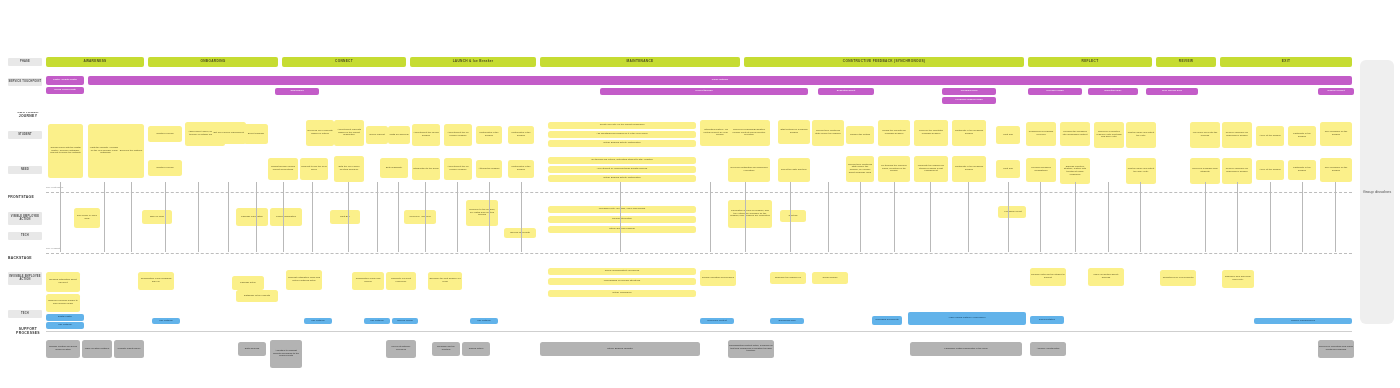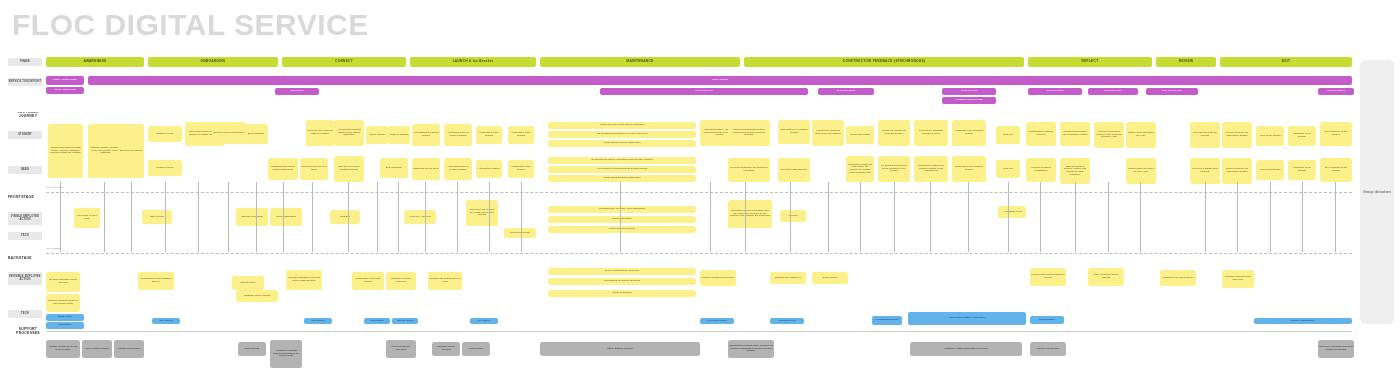--- a/index.html
+++ b/index.html
@@ -32,21 +32,20 @@
   .hline.solid{border-top:1px solid #cfcfcf;}
   .linelabel{position:absolute;font-size:2.2px;color:#8a8a8a;white-space:nowrap;}
   .conn{position:absolute;background:#b9b9b9;}
   .conn.v{width:1px;}
 </style>
 </head>
 <body>
 
 <div id="root">
 
-  <div class="title">FLOC DIGITAL SERVICE</div>
 
   <div class="node rowlabel" style="left:8px;top:58px;width:34px;height:8px;">PHASE</div>
   <div class="node rowlabel" style="left:8px;top:78px;width:34px;height:8px;">SERVICE TOUCHPOINT</div>
   <div class="node sectionlabel" style="left:8px;top:112px;width:40px;height:6px;">CUSTOMER JOURNEY</div>
   <div class="node rowlabel" style="left:8px;top:131px;width:34px;height:8px;">STUDENT</div>
   <div class="node rowlabel" style="left:8px;top:166px;width:34px;height:8px;">NEED</div>
   <div class="node sectionlabel" style="left:8px;top:195px;width:40px;height:6px;">FRONTSTAGE</div>
   <div class="node rowlabel" style="left:8px;top:212px;width:34px;height:13px;">VISIBLE EMPLOYEE ACTION</div>
   <div class="node rowlabel" style="left:8px;top:232px;width:34px;height:8px;">TECH</div>
   <div class="node sectionlabel" style="left:8px;top:256px;width:40px;height:6px;">BACKSTAGE</div>

